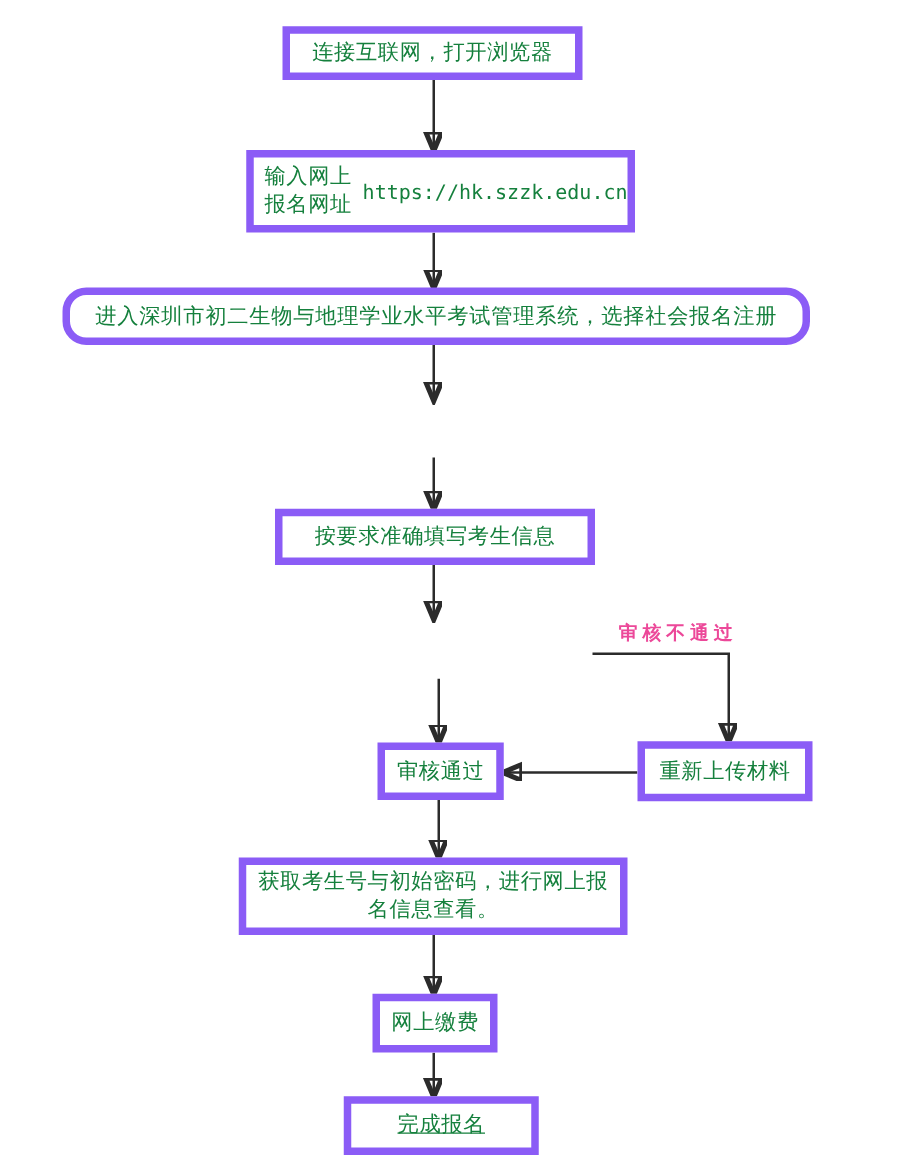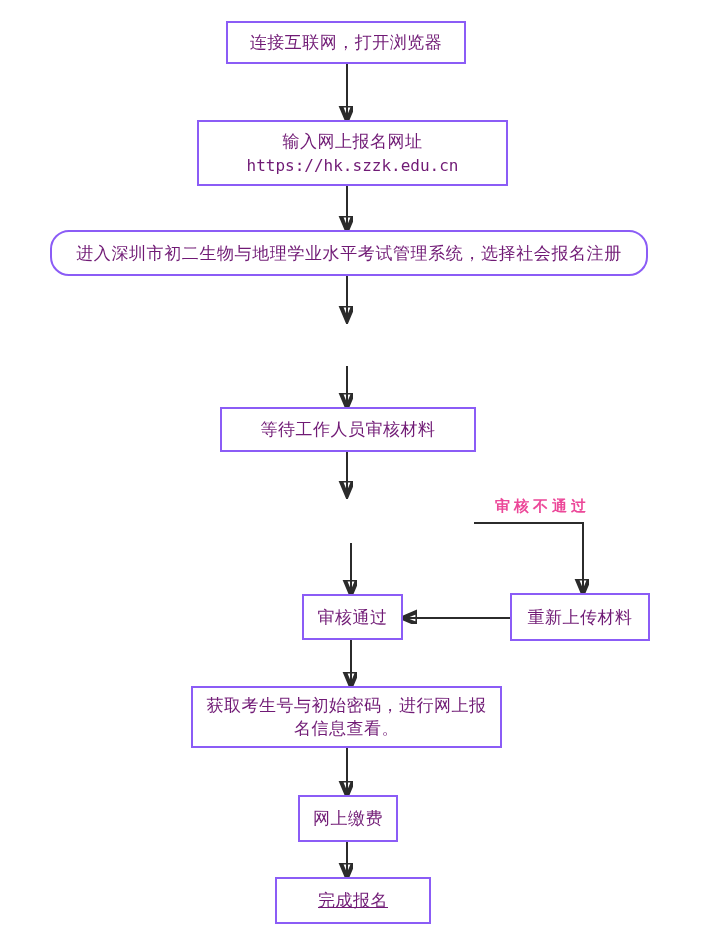--- a/index.html
+++ b/index.html
@@ -14,27 +14,27 @@
   #canvas {
     position: relative;
     width: 720px;
     height: 936px;
     background: #ffffff;
     overflow: hidden;
   }
   .node {
     position: absolute;
     box-sizing: border-box;
-    border: 2px solid #8b5cf6;
+    border: 6px solid #8b5cf6;
     background: #ffffff;
     display: flex;
     align-items: center;
     justify-content: center;
     text-align: center;
-    color: #701a75;
+    color: #15803d;
     font-family: "DejaVu Sans", sans-serif;
     font-size: 17px;
     line-height: 1.35;
     letter-spacing: 0.5px;
     z-index: 3;
   }
   .node .txt { display: block; padding: 0 6px; }
   .node .url {
     display: block;
     font-family: "DejaVu Sans Mono", monospace;
@@ -92,32 +92,32 @@
 
     <line x1="351" y1="640" x2="351" y2="686" marker-end="url(#arrow)"></line>
     <line x1="347" y1="748" x2="347" y2="795" marker-end="url(#arrow)"></line>
     <line x1="347" y1="842" x2="347" y2="877" marker-end="url(#arrow)"></line>
   </svg>
 
   <div class="node" style="left:226px; top:21px; width:240px; height:43px;">
     <span class="txt">连接互联网，打开浏览器</span>
   </div>
 
-  <div class="node" style="left:197px; top:120px; width:311px; height:66px; flex-direction:column;">
+  <div class="node" style="left:197px; top:120px; width:311px; height:66px; flex-direction:row;">
     <span class="txt">输入网上报名网址</span>
     <span class="url">https://hk.szzk.edu.cn</span>
   </div>
 
   <div class="node wide" style="left:50px; top:230px; width:598px; height:46px;border-radius:19px;">
     <span class="txt">进入深圳市初二生物与地理学业水平考试管理系统，选择社会报名注册</span>
   </div>
 
 
   <div class="node" style="left:220px; top:407px; width:256px; height:45px;">
-    <span class="txt">等待工作人员审核材料</span>
+    <span class="txt">按要求准确填写考生信息</span>
   </div>
 
 
   <div class="edge-label" style="left:495px; top:497px;">审核不通过</div>
 
   <div class="node" style="left:302px; top:594px; width:101px; height:46px;">
     <span class="txt">审核通过</span>
   </div>
 
   <div class="node" style="left:510px; top:593px; width:140px; height:48px;">

